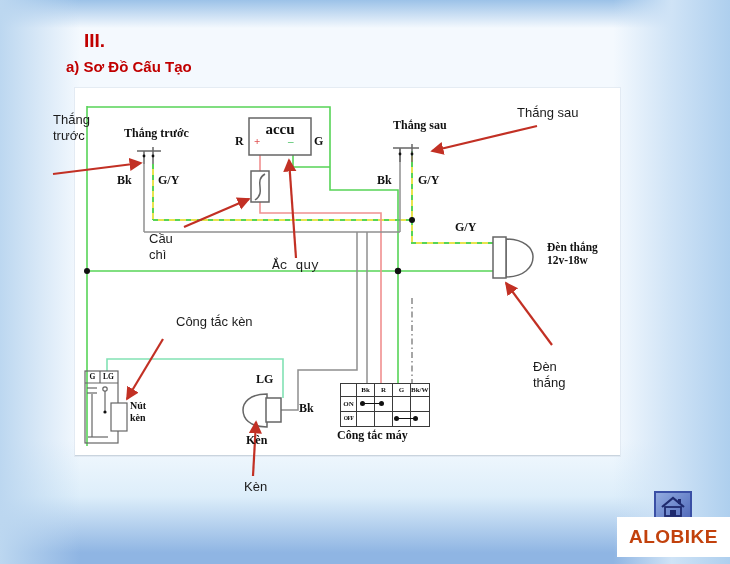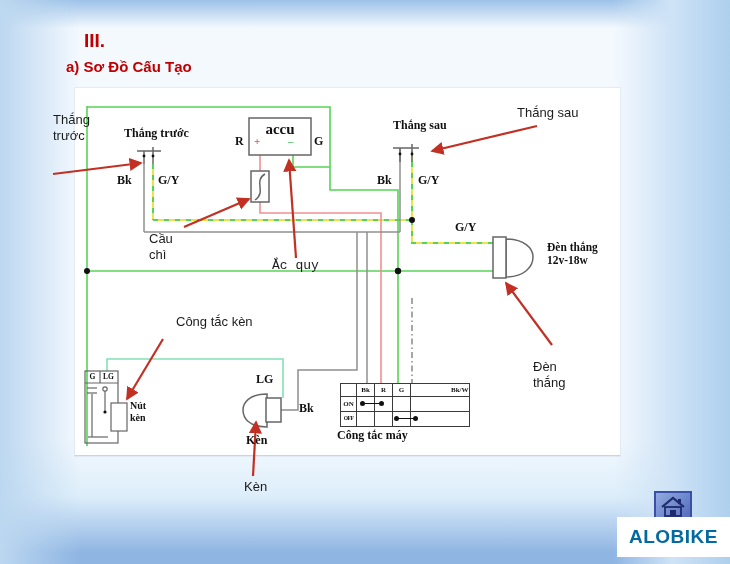--- a/index.html
+++ b/index.html
@@ -36,21 +36,21 @@
   .conn::before,.conn::after{content:"";position:absolute;width:5px;height:5px;background:#111;border-radius:50%;top:-1.8px;}
   .conn::before{left:-2px;}
   .conn::after{right:-2px;}
   .home-btn{
     position:absolute;left:654px;top:491px;width:38px;height:32px;
     background:linear-gradient(135deg,#93abdf 0%,#6d87cc 55%,#5168b8 100%);
     border:2px solid #3a4fa5;box-sizing:border-box;display:flex;align-items:center;justify-content:center;cursor:pointer;
   }
   .brand-box{position:absolute;left:617px;top:517px;width:113px;height:40px;background:#ffffff;
     display:flex;align-items:center;justify-content:center;}
-  .brand-text{font-weight:bold;font-size:19px;letter-spacing:.5px;color:#0369a1;font-family:"Liberation Sans",sans-serif;}
+  .brand-text{font-weight:bold;font-size:19px;letter-spacing:.5px;color:#c2410c;font-family:"Liberation Sans",sans-serif;}
 </style>
 </head>
 <body>
 
 <div class="slide">
 
   <div class="content-box"></div>
 
   <div class="heading-row">
     <span class="h-num red">III.</span>
@@ -207,21 +207,21 @@
     <div class="dlbl tiny" style="left:85px;top:373px;width:15px;">G</div>
     <div class="dlbl tiny" style="left:100px;top:373px;width:17px;">LG</div>
 
     <table class="ign">
       <tbody>
           <tr style="height:13px;">
         <td style="width:15px;"></td>
         <td style="width:17px;">Bk</td>
         <td style="width:17px;">R</td>
         <td style="width:17px;">G</td>
-        <td class="bw" style="width:17px;padding-left:40px;">Bk/W</td>
+        <td class="bw" style="width:17px;">Bk/W</td>
       </tr>
       <tr style="height:15px;">
         <td class="rowlab">ON</td>
         <td></td>
             <td></td>
             <td></td>
             <td></td>
       </tr>
       <tr style="height:15px;">
         <td class="rowlab off">OFF</td>

